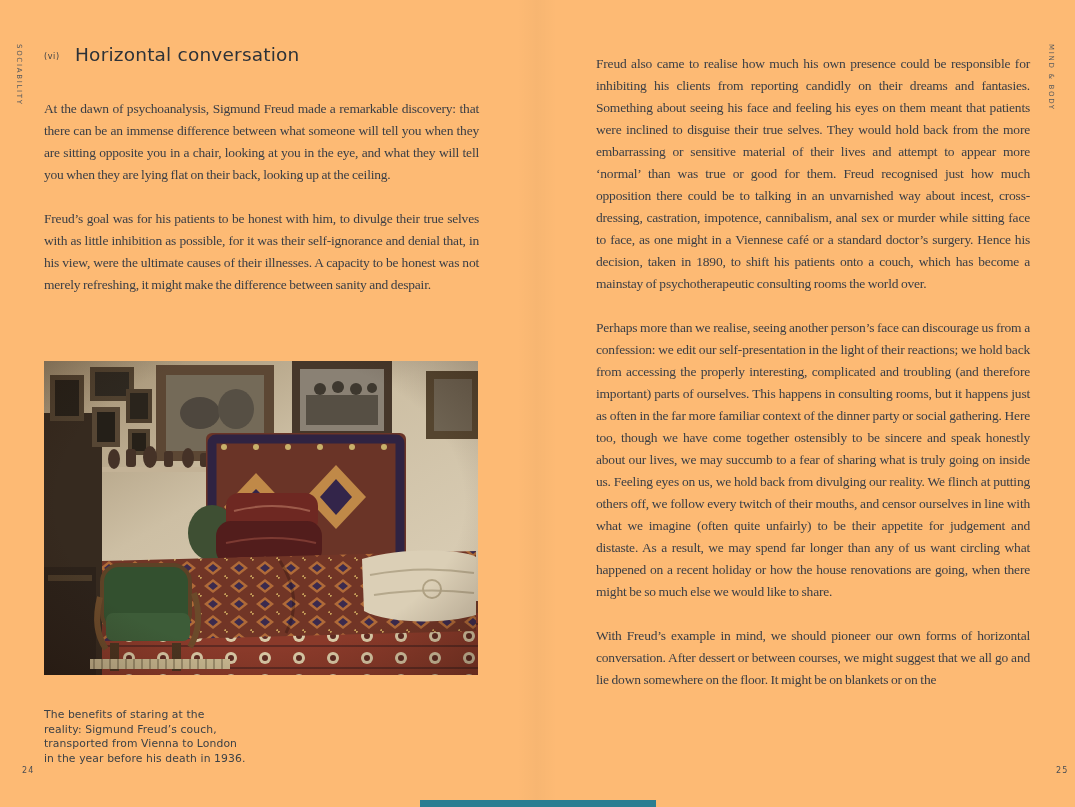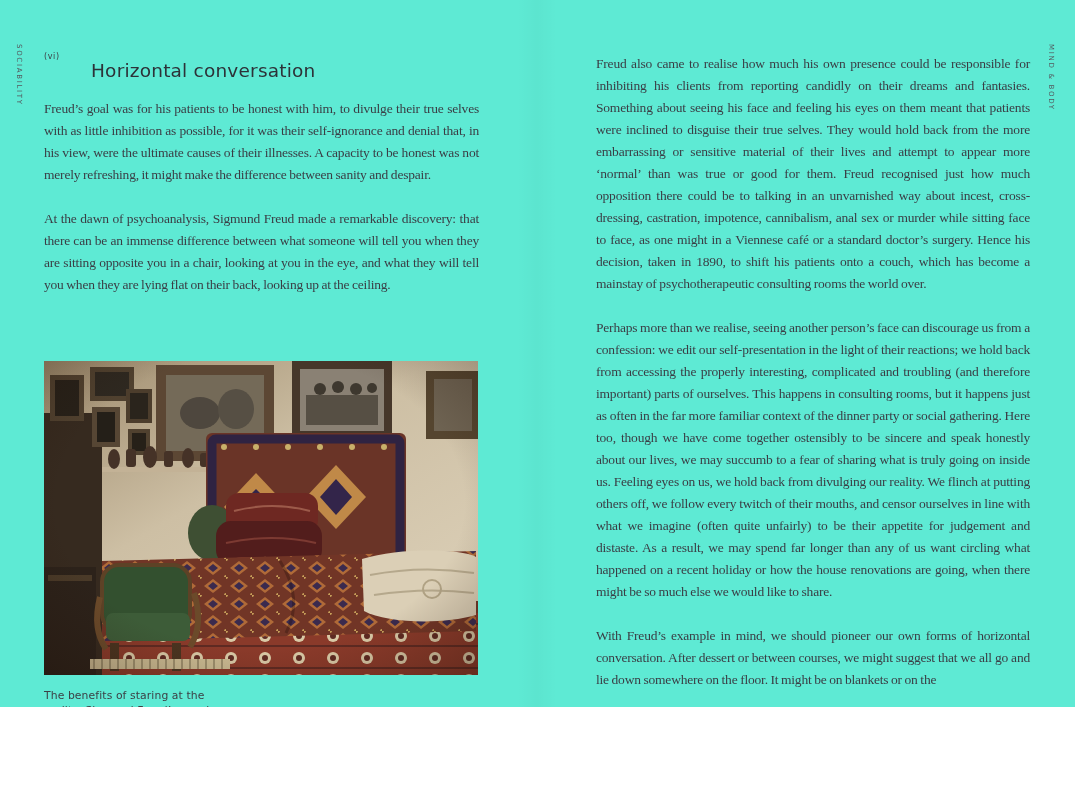--- a/index.html
+++ b/index.html
@@ -1,19 +1,19 @@
 <!DOCTYPE html>
 <html><head>
 <meta charset="utf-8">
 <style>
   html,body{margin:0;padding:0;background:#ffffff;}
   .spread{
     position:relative;
-    width:1075px;height:707px;
-    background:#5eead4;
+    width:1075px;height:807px;
+    background:#fdba74;
     overflow:hidden;
     font-family:"Liberation Serif","DejaVu Serif",serif;
   }
   .gutter{
     position:absolute;left:517px;top:0;width:40px;height:807px;
     background:linear-gradient(90deg,rgba(0,0,0,0) 0%,rgba(0,0,0,0.025) 50%,rgba(0,0,0,0) 100%);
     pointer-events:none;
   }
   .margin-label{
     position:absolute;
@@ -22,40 +22,40 @@
     font-size:7px;letter-spacing:1.7px;color:#54585d;
   }
   .margin-label.left{left:15px;top:44px;}
   .margin-label.right{left:1047px;top:44px;}
   .heading-marker{
     position:absolute;left:44px;top:52px;
     font-family:"DejaVu Sans","Liberation Sans",sans-serif;
     font-size:8px;letter-spacing:0.6px;color:#3c4146;
   }
   .page-title{
-    position:absolute;left:75px;top:44px;margin:16px;
+    position:absolute;left:75px;top:44px;margin:0;
     font-family:"DejaVu Sans","Liberation Sans",sans-serif;
     font-size:18.5px;font-weight:normal;letter-spacing:0.2px;color:#2d3238;
   }
   .text-col{
     position:absolute;
     font-size:13.5px;line-height:22px;color:#3a3e45;
     text-align:justify;text-align-last:left;
     letter-spacing:-0.2px;word-spacing:-0.5px;
   }
   .text-col p{margin:16px 0 22px 0;}
   .col-left{left:44px;top:82px;width:435px;}
   .col-right{left:596px;top:37px;width:434px;}
   .photo{
     position:absolute;left:44px;top:361px;width:434px;height:314px;
     margin:0;padding:0;overflow:hidden;background:#c9bba0;
   }
   .photo svg{display:block;}
   .caption{
-    position:absolute;left:44px;top:689px;
+    position:absolute;left:44px;top:708px;
     font-family:"DejaVu Sans","Liberation Sans",sans-serif;
     font-size:10.8px;line-height:14.6px;letter-spacing:0.1px;color:#3c4146;
   }
   .pagenum{
     position:absolute;top:766px;
     font-family:"DejaVu Sans","Liberation Sans",sans-serif;
     font-size:8px;letter-spacing:1.2px;color:#4a4e53;
   }
   .pagenum.left{left:22px;}
   .pagenum.right{left:1056px;}
@@ -71,22 +71,22 @@
 
   <div class="gutter"></div>
 
   <div class="margin-label left">SOCIABILITY</div>
 
   <span class="heading-marker">(vi)</span>
 
   <h1 class="page-title">Horizontal conversation</h1>
 
   <div class="text-col col-left">
+    <p>At the dawn of psychoanalysis, Sigmund Freud made a remarkable discovery: that there can be an immense difference between what someone will tell you when they are sitting opposite you in a chair, looking at you in the eye, and what they will tell you when they are lying flat on their back, looking up at the ceiling.</p>
     <p>Freud’s goal was for his patients to be honest with him, to divulge their true selves with as little inhibition as possible, for it was their self-ignorance and denial that, in his view, were the ultimate causes of their illnesses. A capacity to be honest was not merely refreshing, it might make the difference between sanity and despair.</p>
-    <p>At the dawn of psychoanalysis, Sigmund Freud made a remarkable discovery: that there can be an immense difference between what someone will tell you when they are sitting opposite you in a chair, looking at you in the eye, and what they will tell you when they are lying flat on their back, looking up at the ceiling.</p>
   </div>
 
   <figure class="photo">
     <svg viewBox="0 0 434 314" width="434" height="314" role="img">
       <defs>
         <linearGradient id="wall" x1="0" y1="0" x2="1" y2="1">
           <stop offset="0" stop-color="#9d8a6c"></stop>
           <stop offset="0.45" stop-color="#cdbfa4"></stop>
           <stop offset="1" stop-color="#dcd0b8"></stop>
         </linearGradient>

